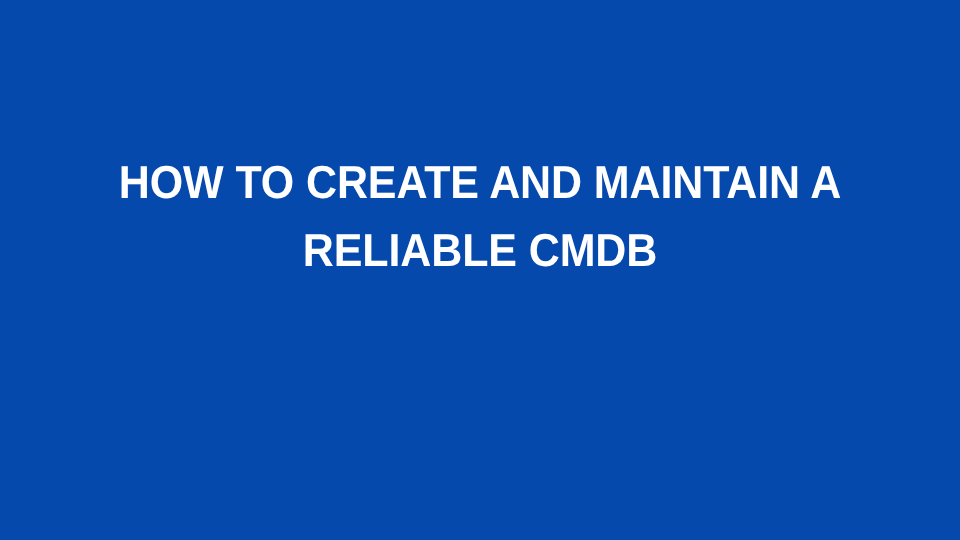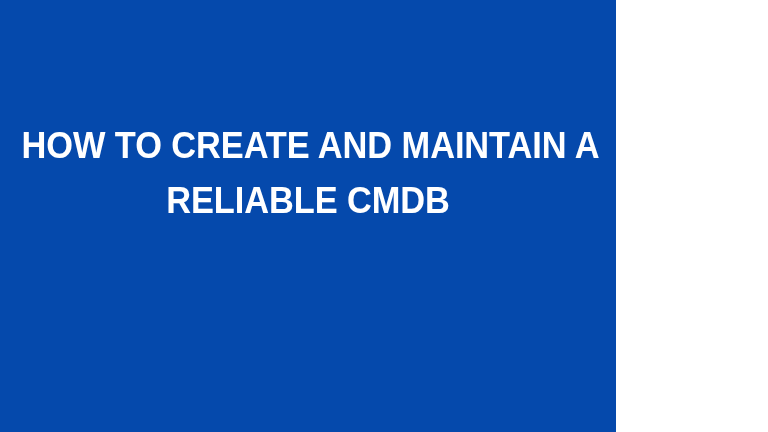--- a/index.html
+++ b/index.html
@@ -9,21 +9,21 @@
 
   body {
     width: 768px;
     height: 432px;
     overflow: hidden;
     font-family: "Liberation Sans", "DejaVu Sans", sans-serif;
   }
 
   #banner {
     position: relative;
-    width: 616px;
+    width: 768px;
     height: 432px;
     background: #0549ac;
     box-sizing: border-box;
     overflow: hidden;
   }
 
   
   #title-block {
     position: absolute;
     left: 0;

